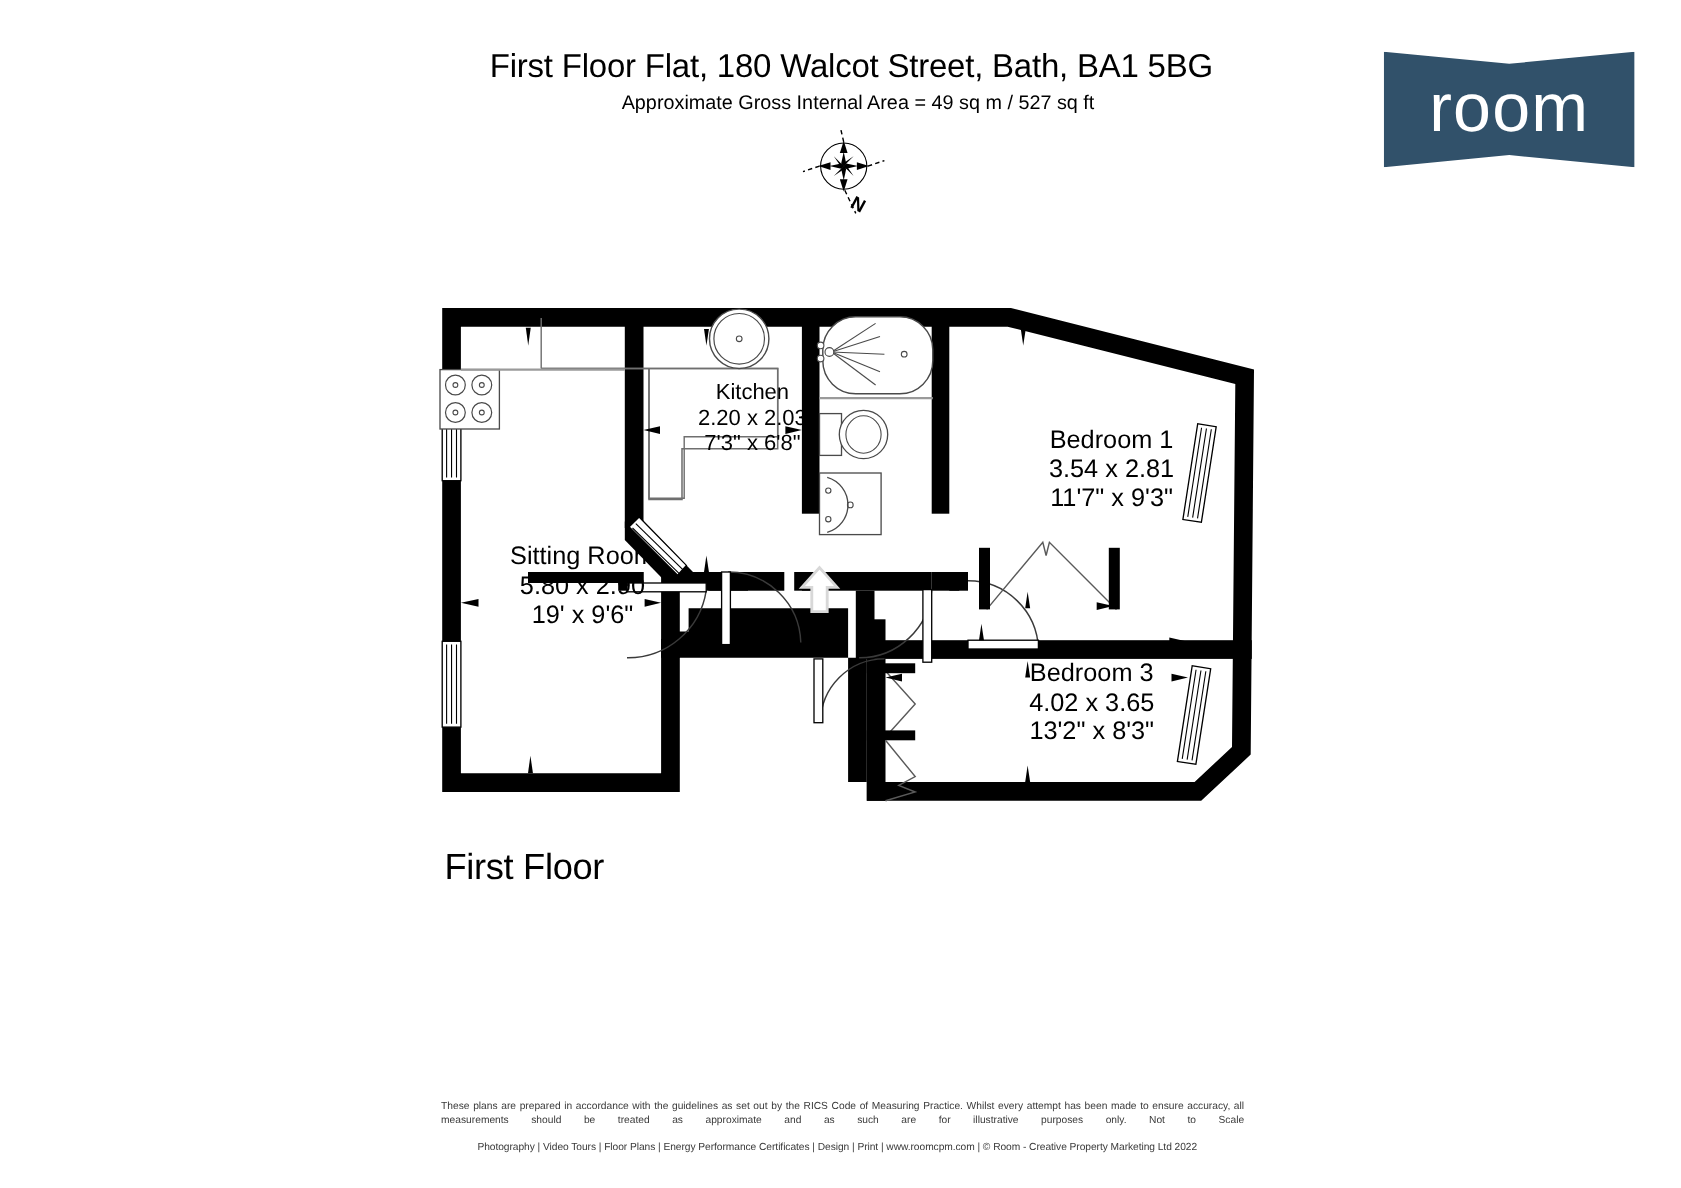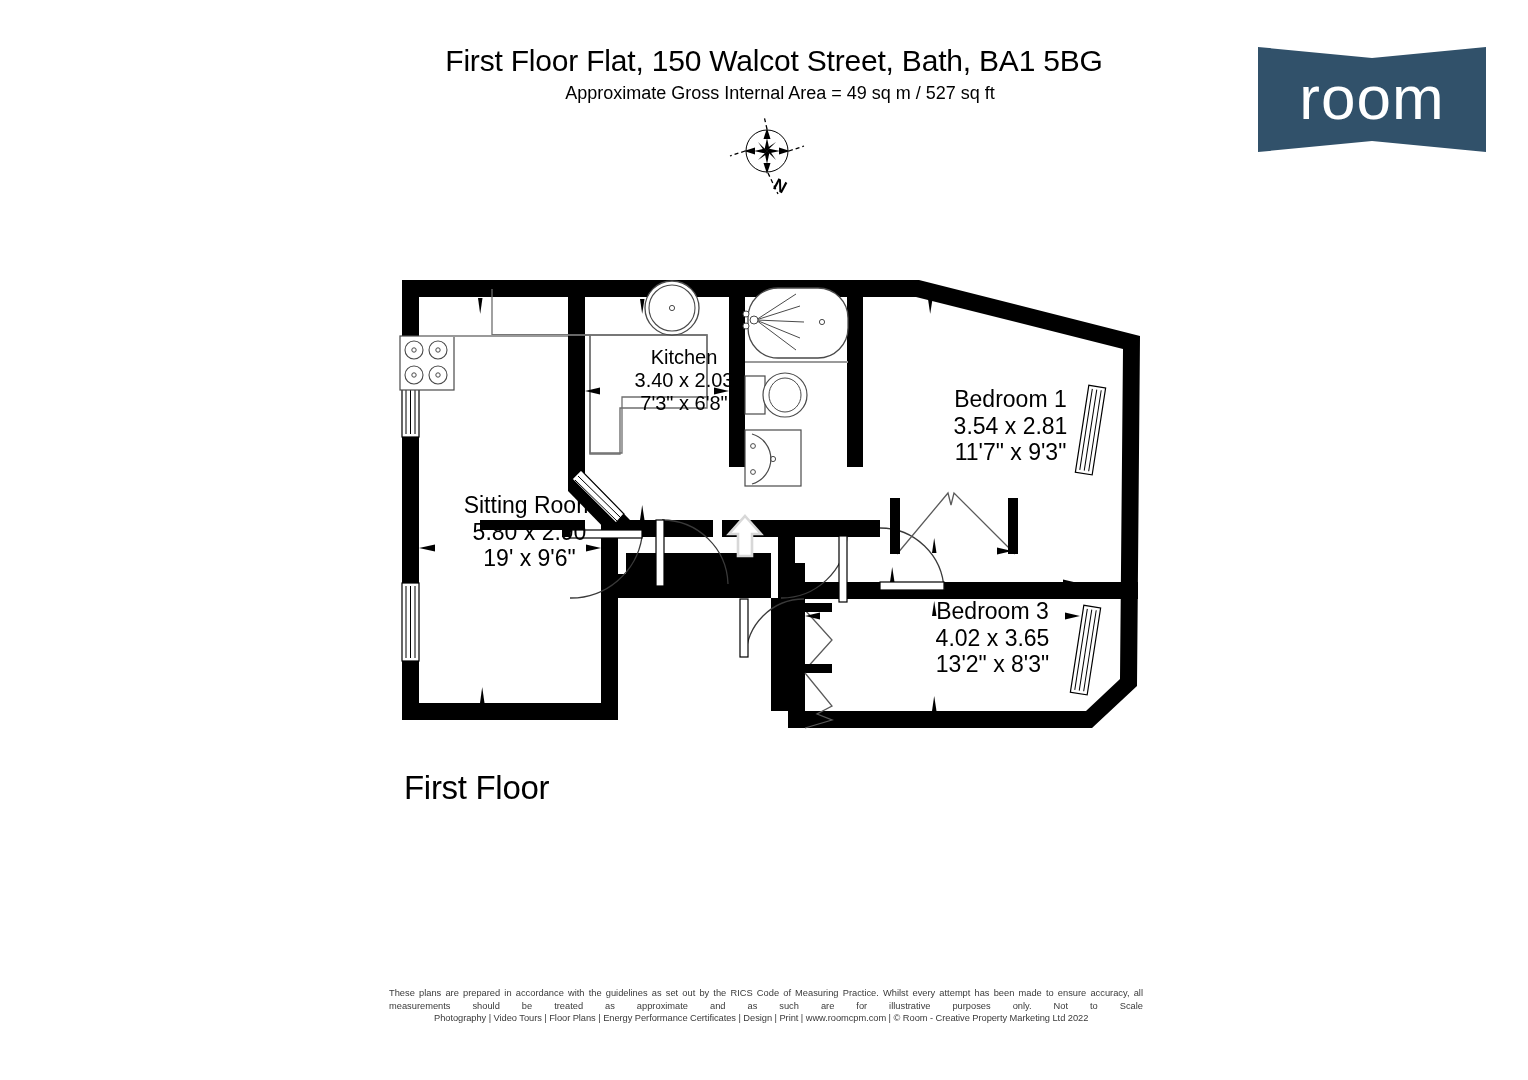--- a/index.html
+++ b/index.html
@@ -136,34 +136,34 @@
     left: 389px;
     top: 987px;
     width: 754px;
     font-size: 9.3px;
     line-height: 12.6px;
     color: #3a3a3a;
   }
   #disclaimer .justified {
     text-align: justify;
     text-align-last: justify;
-    margin: 0;
+    margin: 12px;
   }
   #disclaimer .services {
     margin: 0;
     white-space: nowrap;
     letter-spacing: -0.05px;
     padding-left: 45px;
   }
 </style>
 </head>
 <body>
 
 <div id="header-block">
-  <div id="plan-title">First Floor Flat, 150 Walcot Street, Bath, BA1 5BG</div>
+  <div id="plan-title">First Floor Flat, 180 Walcot Street, Bath, BA1 5BG</div>
   <div id="plan-subtitle">Approximate Gross Internal Area = 49 sq m / 527 sq ft</div>
 </div>
 
 <div id="compass">
   <svg width="110" height="92" viewBox="0 0 110 92" xmlns="http://www.w3.org/2000/svg">
     <g stroke="#000" fill="none" stroke-width="1">
       <circle cx="45" cy="35" r="21"></circle>
     </g>
 
     <g stroke="#000" stroke-width="1.3" stroke-dasharray="4,3" fill="none">
@@ -440,21 +440,21 @@
 </div>
 
 <div class="room-label" id="label-sitting-room">
   <span class="rl-name">Sitting Room</span>
   <span class="rl-metric">5.80 x 2.90</span>
   <span class="rl-imperial">19' x 9'6"</span>
 </div>
 
 <div class="room-label small" id="label-kitchen">
   <span class="rl-name">Kitchen</span>
-  <span class="rl-metric">3.40 x 2.03</span>
+  <span class="rl-metric">2.20 x 2.03</span>
   <span class="rl-imperial">7'3" x 6'8"</span>
 </div>
 
 <div class="room-label" id="label-bedroom-1">
   <span class="rl-name">Bedroom 1</span>
   <span class="rl-metric">3.54 x 2.81</span>
   <span class="rl-imperial">11'7" x 9'3"</span>
 </div>
 
 <div class="room-label" id="label-bedroom-2">

